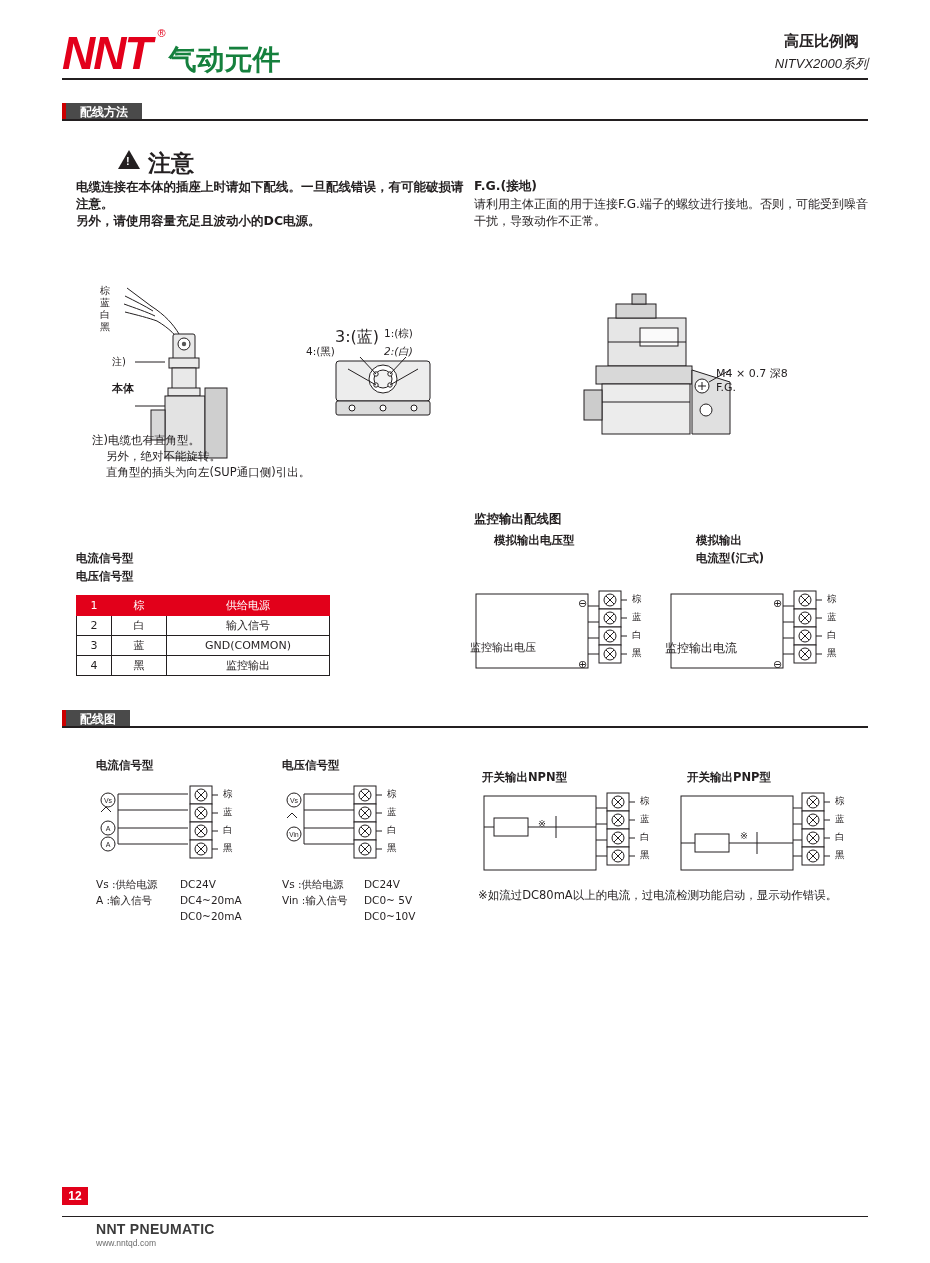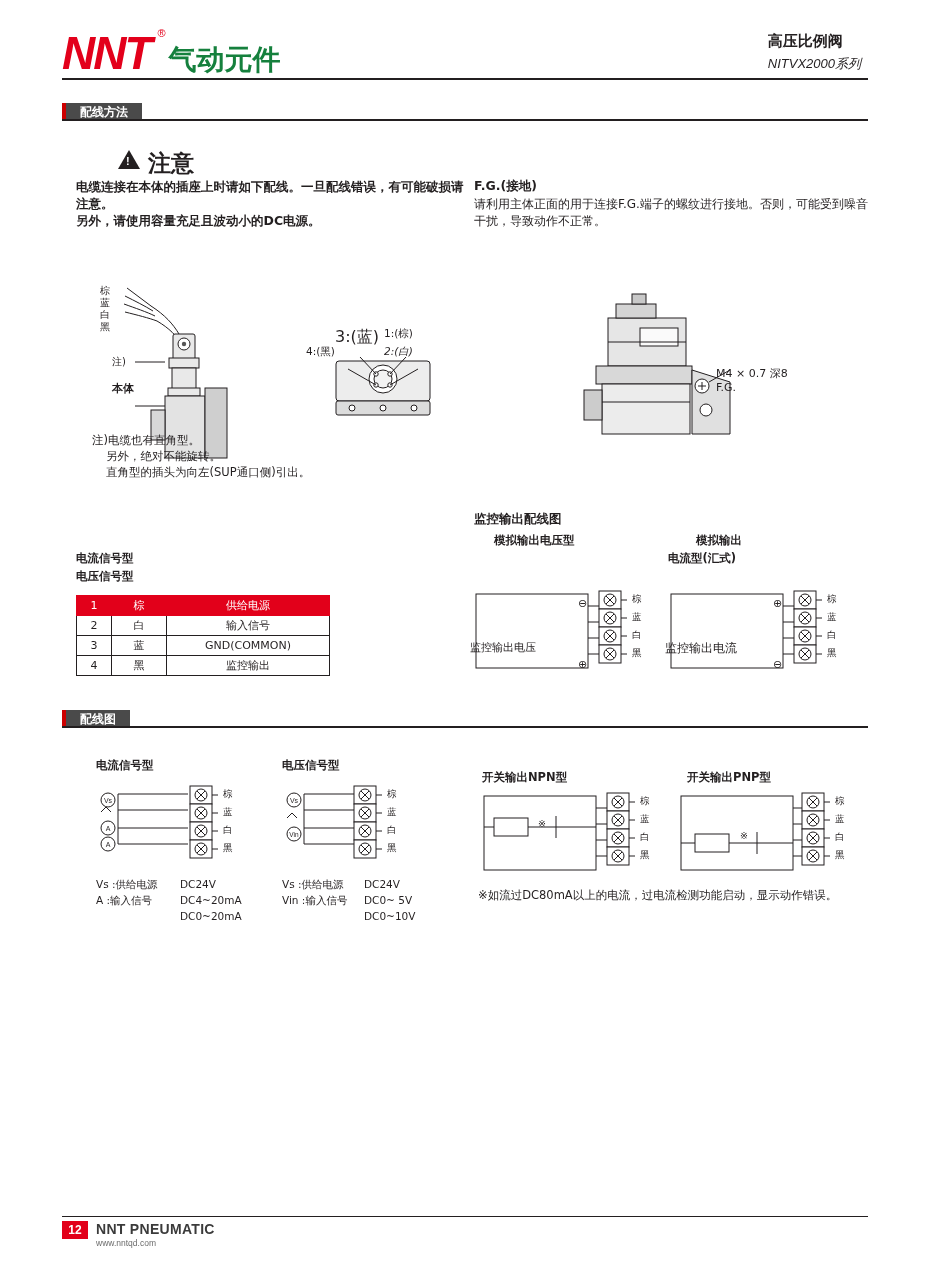--- a/index.html
+++ b/index.html
@@ -21,21 +21,21 @@
     font-weight:bold;font-style:italic;
     font-size:46px;color:#e3001b;letter-spacing:-2px;line-height:1;
     position:relative;
   }
   .logo-reg{position:absolute;right:-13px;top:-2px;font-size:11px;font-style:normal;font-weight:normal;}
   .logo-cn{
     margin-left:18px;font-size:28px;font-weight:bold;color:#15803d;
     font-family:"DejaVu Sans",sans-serif;line-height:1;padding-bottom:2px;
   }
   .header-rule{position:absolute;left:62px;top:78px;width:806px;height:2px;background:#231f20;}
-  .header-right{position:absolute;right:69px;top:32px;text-align:left;}
+  .header-right{position:absolute;right:62px;top:32px;text-align:center;}
   .header-right .t1{font-size:15px;font-weight:bold;color:#231f20;font-family:"DejaVu Sans",sans-serif;}
   .header-right .t2{font-size:13px;color:#231f20;margin-top:4px;font-style:italic;}
 
   
   .sect{position:absolute;height:18px;}
   .sect .bar{position:absolute;left:0;top:0;width:4px;height:18px;background:#c00;}
   .sect .box{
     position:absolute;left:4px;top:0;height:18px;background:#4a4a4a;
     color:#fff;font-size:12px;font-weight:bold;font-family:"DejaVu Sans",sans-serif;
     display:flex;align-items:center;padding:0 14px;
@@ -61,21 +61,21 @@
 
   
   .tbl{position:absolute;left:76px;top:595px;width:254px;border-collapse:collapse;font-family:"DejaVu Sans",sans-serif;}
   .tbl td{border:1px solid #231f20;font-size:11px;height:17px;text-align:center;}
   .tbl tr.head td{background:#e2001a;color:#fff;border-color:#e2001a;font-weight:normal;}
   .tbl td.c1{width:32px;}
   .tbl td.c2{width:52px;}
 
   
   .footer-line{position:absolute;left:62px;top:1216px;width:806px;height:1px;background:#231f20;}
-  .pg{position:absolute;left:62px;top:1221px;width:26px;height:18px;background:#e2001a;color:#fff;font-size:12px;font-weight:bold;display:flex;align-items:center;justify-content:center;}
+  .pg{position:absolute;left:62px;top:1187px;width:26px;height:18px;background:#e2001a;color:#fff;font-size:12px;font-weight:bold;display:flex;align-items:center;justify-content:center;}
   .fo1{position:absolute;left:96px;top:1221px;font-size:14px;font-weight:bold;color:#3b3b3b;letter-spacing:.3px;}
   .fo2{position:absolute;left:96px;top:1238px;font-size:8.5px;color:#6d6d6d;}
 
   svg{display:block;}
 </style>
 </head>
 <body>
 
 <div class="page">
 
@@ -227,21 +227,21 @@
       <td class="c1">4</td>
       <td class="c2">黑</td>
       <td>监控输出</td>
     </tr>
   </tbody>
     </table>
 
   <div class="lbl b" style="left:474px;top:511px;font-size:12.5px;">监控输出配线图</div>
   <div class="lbl b" style="left:494px;top:533px;">模拟输出电压型</div>
   <div class="lbl b" style="left:696px;top:533px;">模拟输出</div>
-  <div class="lbl b" style="left:668px;top:551px;">电流型(汇式)</div>
+  <div class="lbl b" style="left:696px;top:551px;">电流型(汇式)</div>
 
   <div>
     <svg width="160" height="90" style="position:absolute;left:470px;top:588px;">
       <g stroke="#231f20" stroke-width="1" fill="none">
         <rect x="6" y="6" width="112" height="74"></rect>
         <line x1="118" y1="18" x2="140" y2="18"></line>
         <line x1="118" y1="34" x2="140" y2="34"></line>
         <line x1="118" y1="50" x2="140" y2="50"></line>
         <line x1="118" y1="66" x2="140" y2="66"></line>
       </g>

